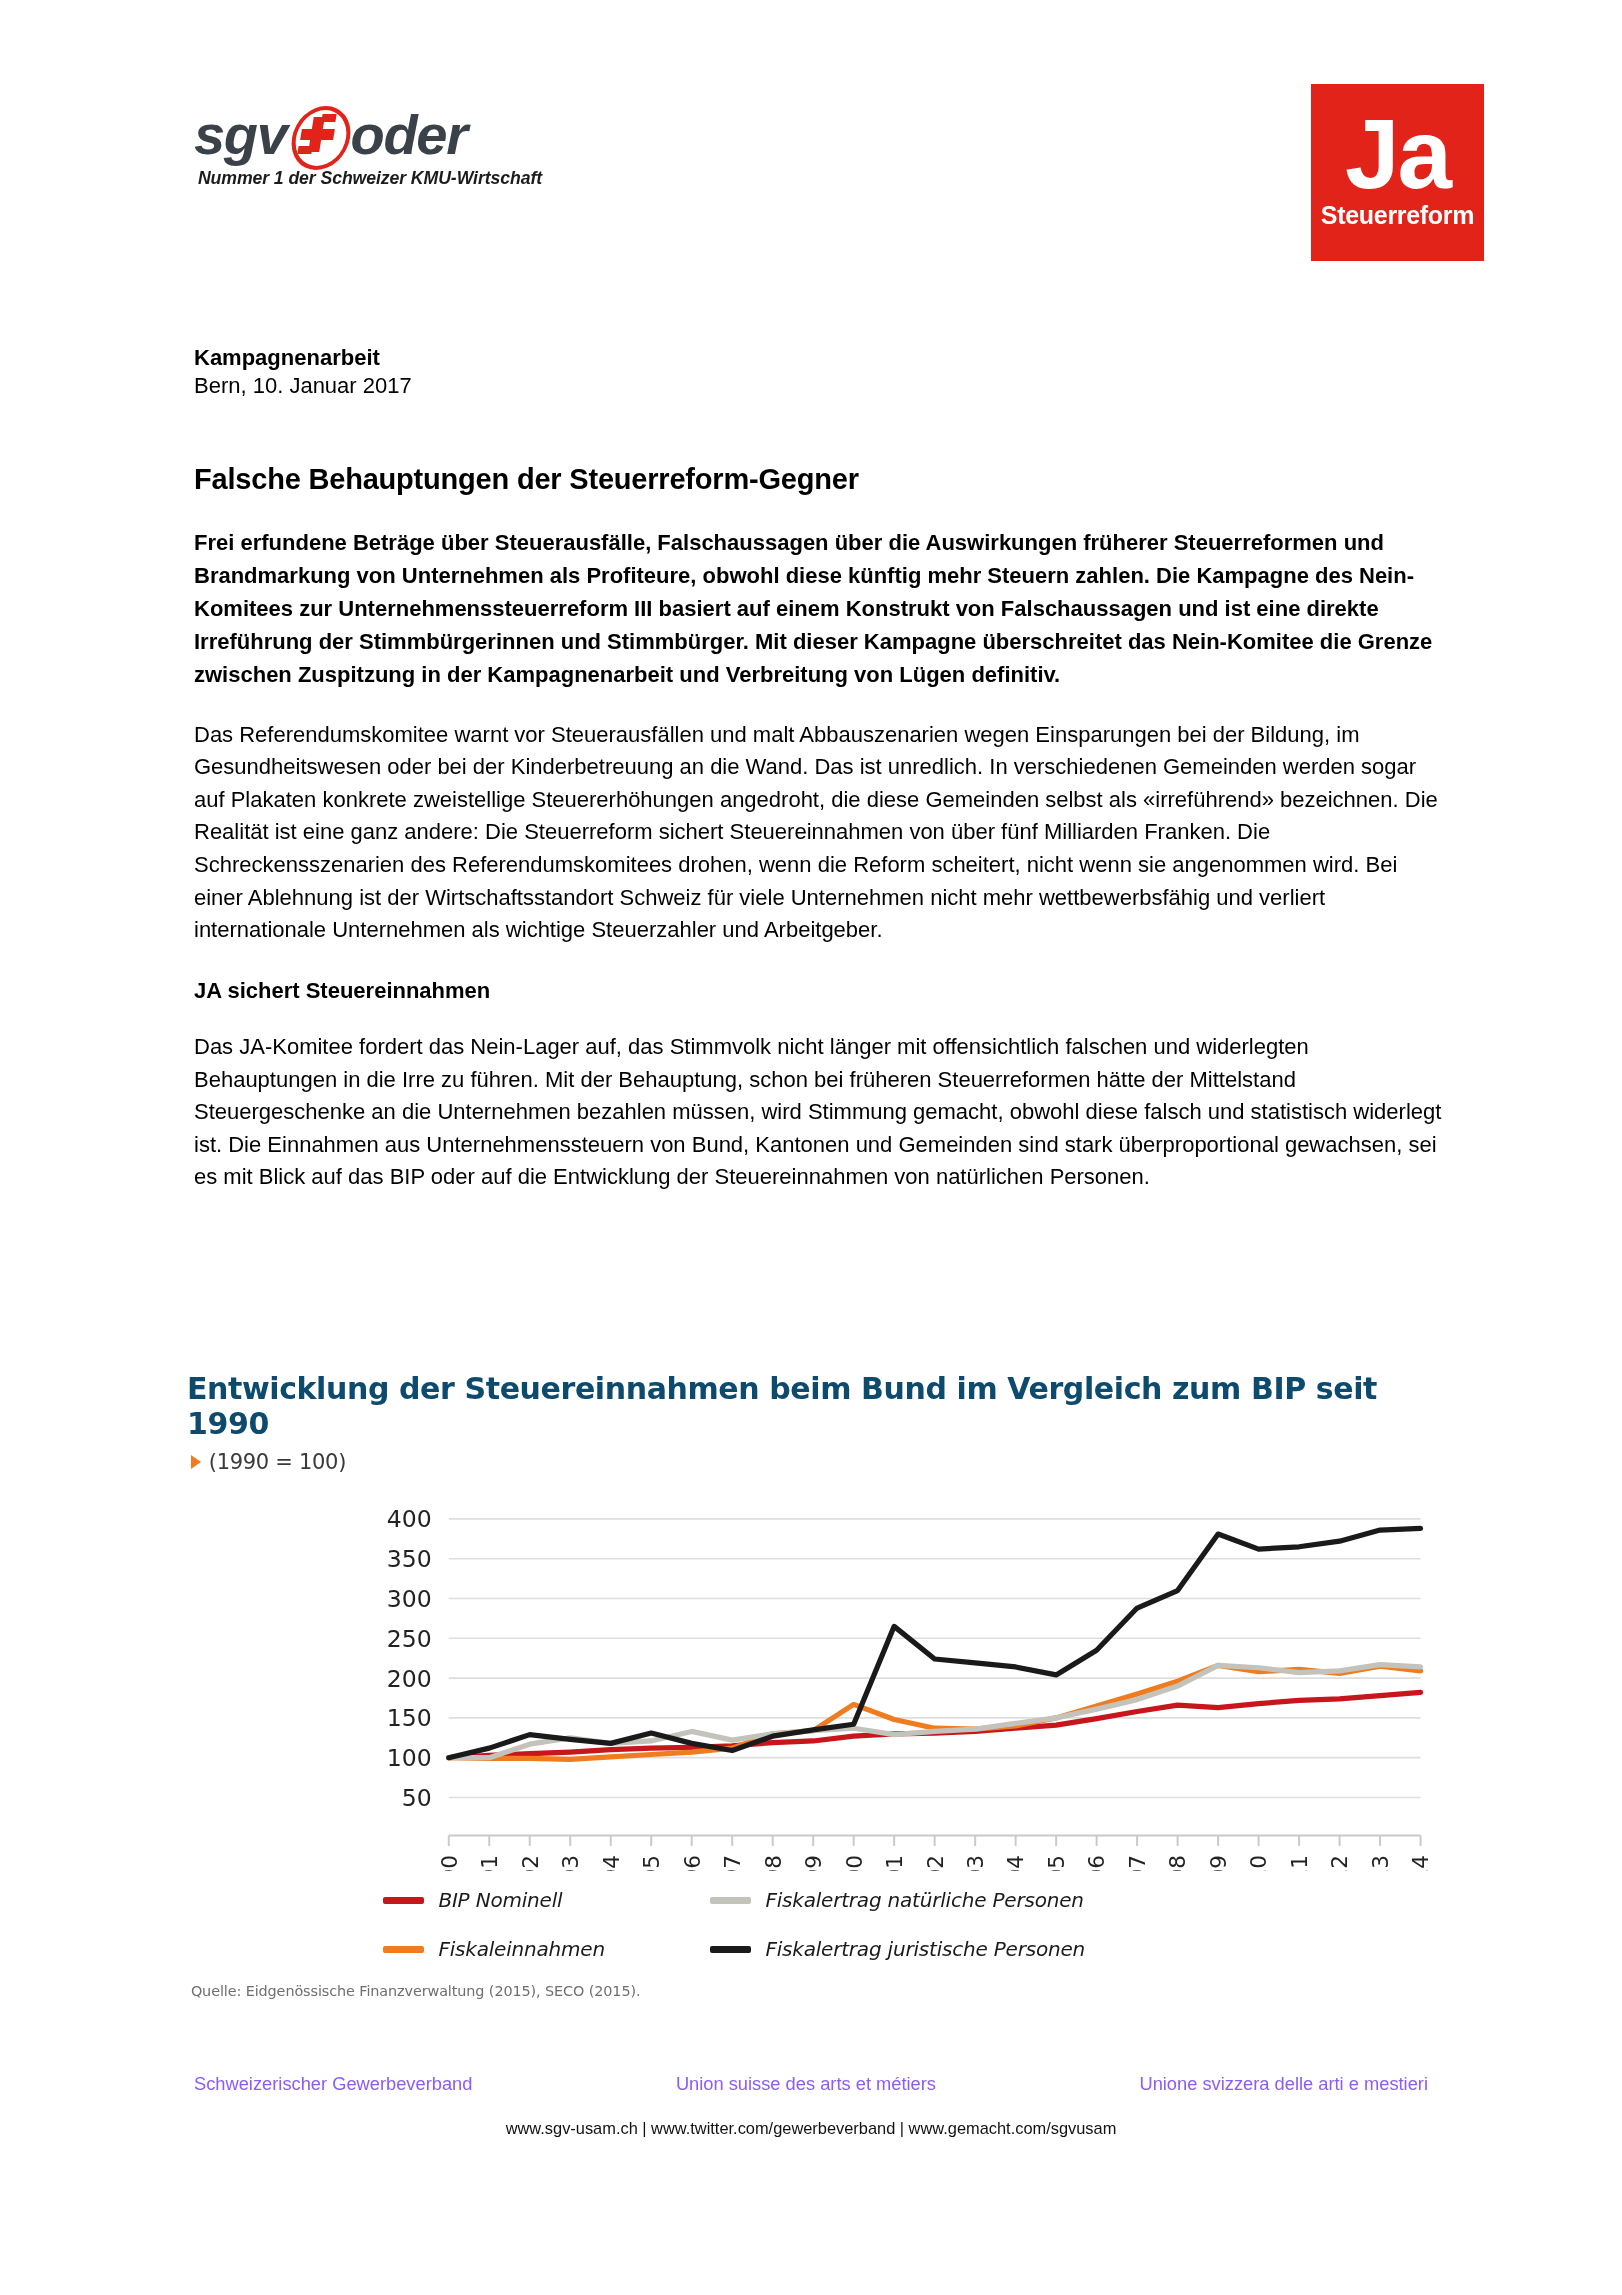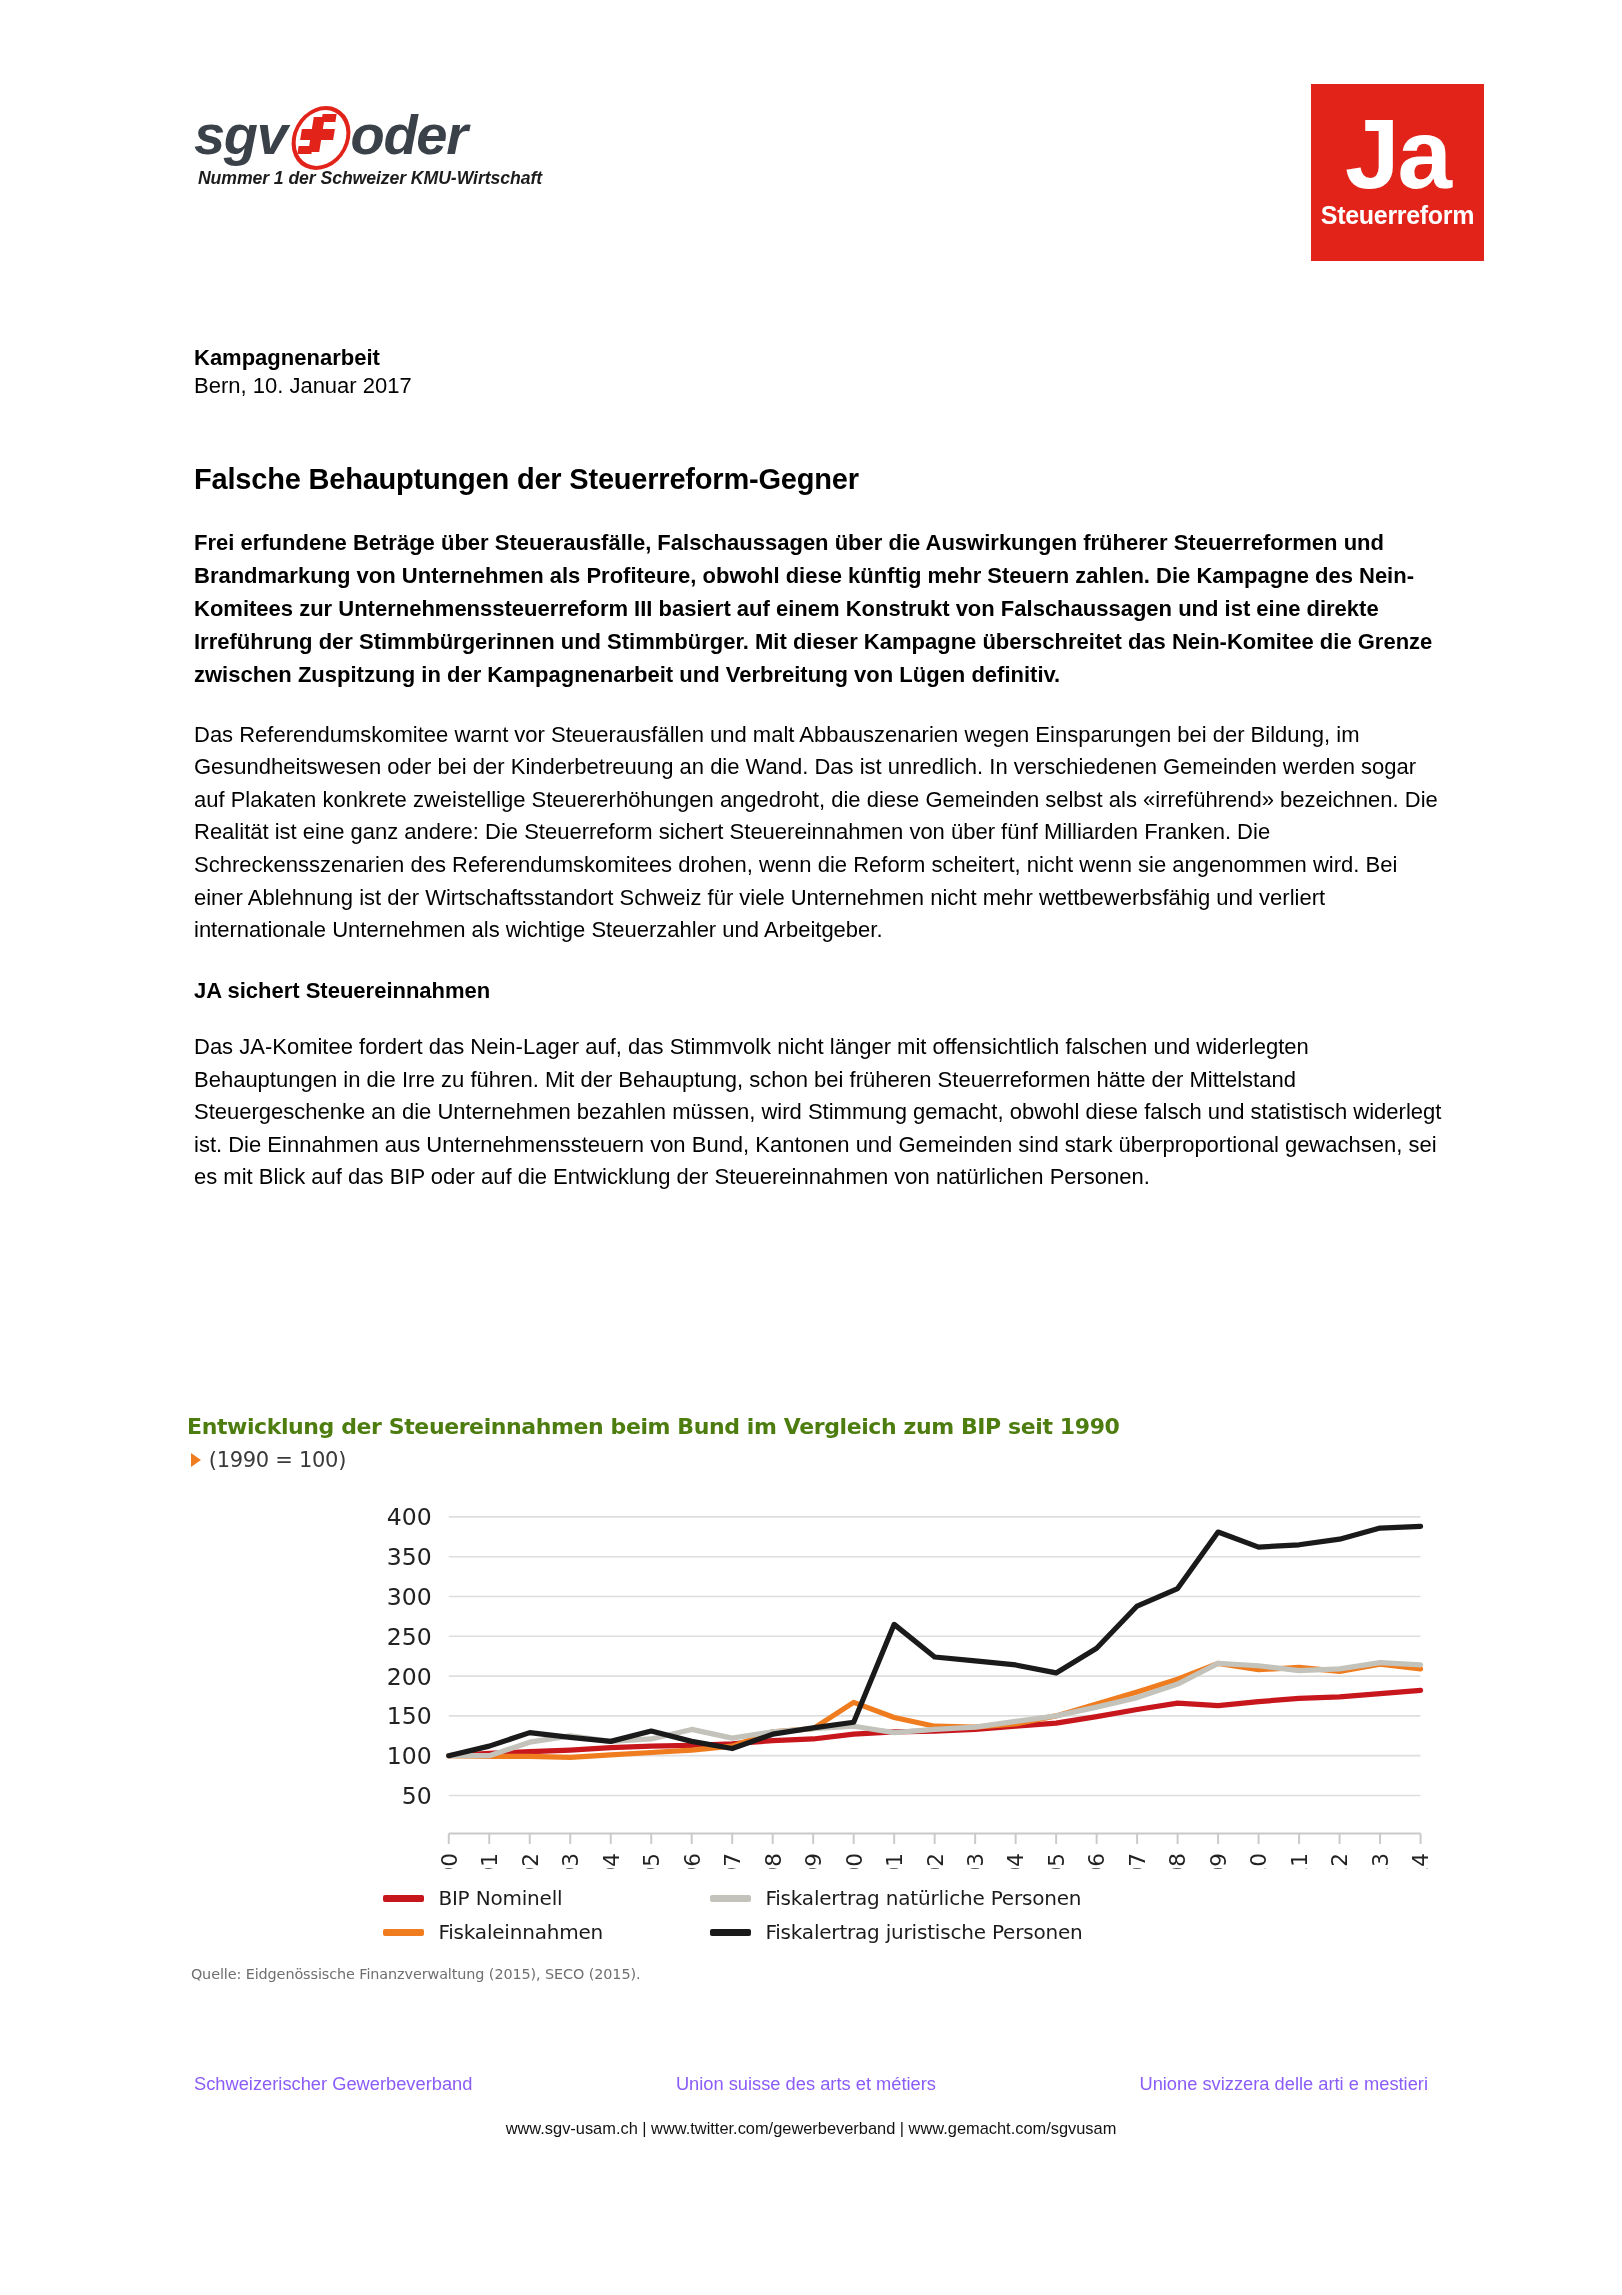--- a/index.html
+++ b/index.html
@@ -95,23 +95,22 @@
 
   .subhead {
     font-weight:bold; font-size:22px;
     margin-top:31px;
   }
 
   
   .chart-wrap { position:absolute; left:187px; top:1371px; width:1263px; }
   .chart-title {
     font-family:"DejaVu Sans", sans-serif;
-    font-weight:bold; font-size:22px; letter-spacing:-0.4px;
-    color:#4d7c0f;
-    margin-top:43px;
+    font-weight:bold; font-size:30px; letter-spacing:-0.4px;
+    color:#0c4a6e;
   }
   .chart-subtitle-row {
     display:flex; align-items:center; gap:7.9px;
     margin-top:9.2px; margin-left:3.9px;
   }
   .tri {
     width:0; height:0;
     border-left:10.5px solid #ef7d20;
     border-top:7.2px solid transparent;
     border-bottom:7.2px solid transparent;
@@ -127,21 +126,22 @@
     width:1263px; height:380px;
   }
   .plot-area svg { display:block; }
 
   .legend {
     position:relative;
     margin-top:17px; margin-left:196px;
     width:982px;
     display:grid;
     grid-template-columns:327px 654px;
-    row-gap:10px;
+    row-gap:25px;
+    font-style:italic;
   }
   .legend-item { display:flex; align-items:center; gap:14.4px; }
   .legend-swatch { width:41px; height:7.2px; border-radius:2px; }
   .legend-label {
     font-family:"DejaVu Sans", sans-serif;
     font-size:20px; color:#1b1b1b; letter-spacing:-0.2px;
   }
 
   .chart-source {
     margin-top:22px; margin-left:3.9px;

